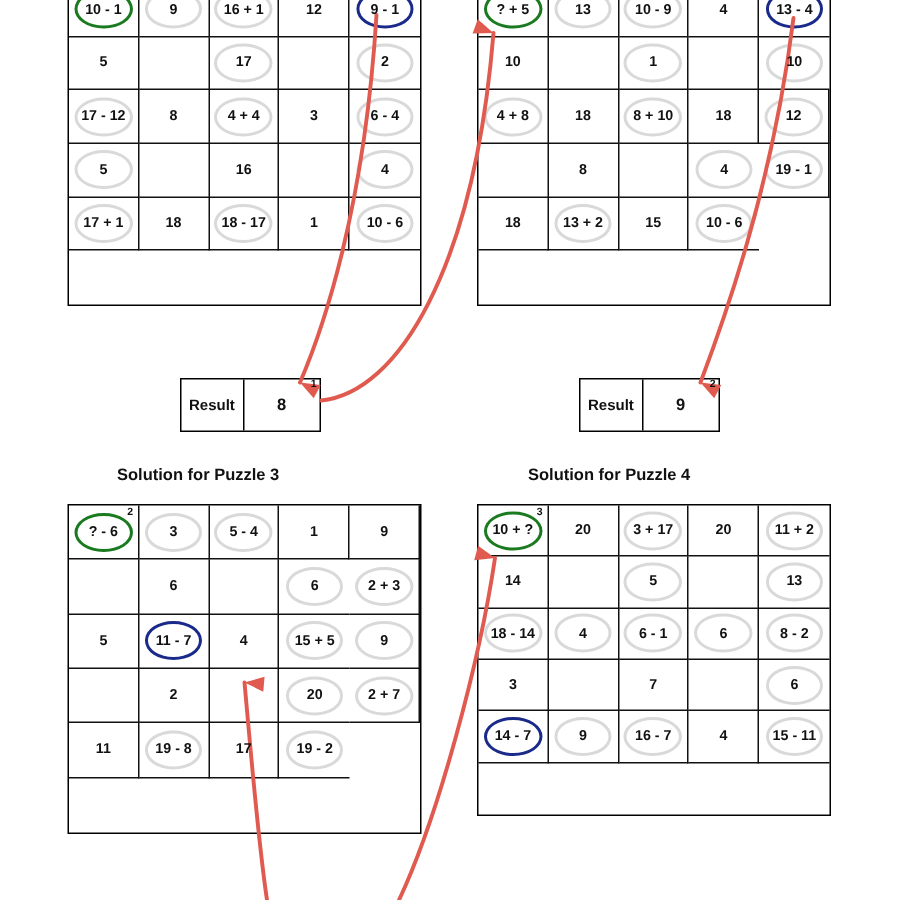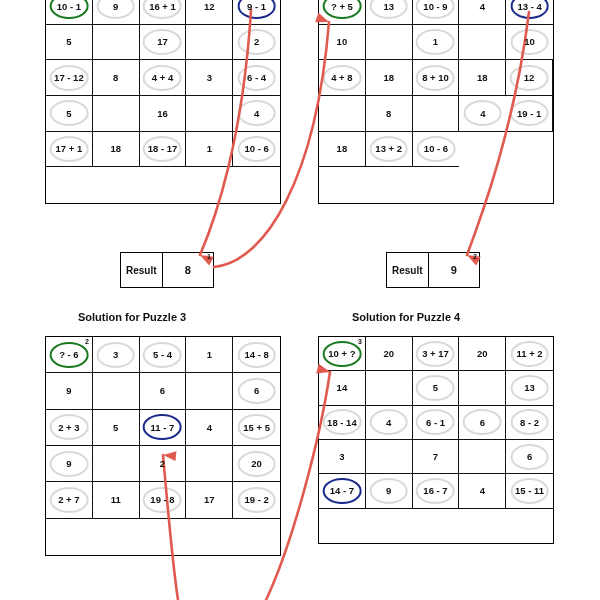--- a/index.html
+++ b/index.html
@@ -273,20 +273,23 @@
           <span class="ring" style="width: 38.704px; height: 26px;"></span>
           <span class="celltext">19 - 1</span>
         </div>
         <div class="cell">
           <span class="celltext">18</span>
         </div>
         <div class="cell">
           <span class="ring" style="width: 38.704px; height: 26px;"></span>
           <span class="celltext">13 + 2</span>
         </div>
+        <div class="cell">
+          <span class="celltext">15</span>
+        </div>
         <div class="cell lastcol">
           <span class="ring" style="width: 38.704px; height: 26px;"></span>
           <span class="celltext">10 - 6</span>
         </div>
       </div>
       <div class="grid" style="left: 45px; top: 336px; width: 236px; height: 220px; grid-template-columns: repeat(5, 1fr); grid-template-rows: repeat(6, 1fr);">
         <div class="cell">
           <span class="ring green" style="width: 38.704px; height: 26px;"></span>
           <span class="celltext">? - 6</span>
           <span class="corner">2</span>
@@ -294,24 +297,20 @@
         <div class="cell">
           <span class="ring" style="width: 38.704px; height: 26px;"></span>
           <span class="celltext">3</span>
         </div>
         <div class="cell">
           <span class="ring" style="width: 38.704px; height: 26px;"></span>
           <span class="celltext">5 - 4</span>
         </div>
         <div class="cell">
           <span class="celltext">1</span>
-        </div>
-        <div class="cell lastcol">
-          <span class="ring" style="width: 38.704px; height: 26px;"></span>
-          <span class="celltext">14 - 8</span>
         </div>
         <div class="cell">
           <span class="celltext">9</span>
         </div>
         <div class="cell">
           <span class="celltext"></span>
         </div>
         <div class="cell">
           <span class="celltext">6</span>
         </div>

